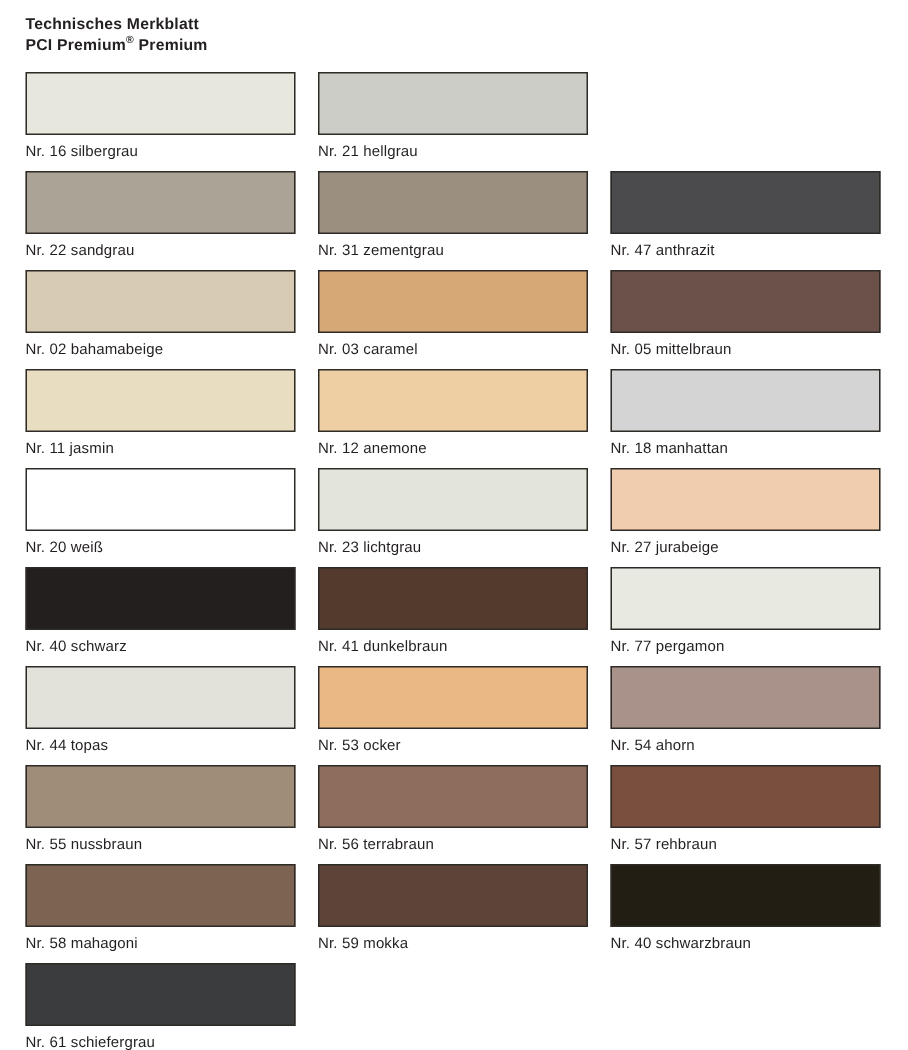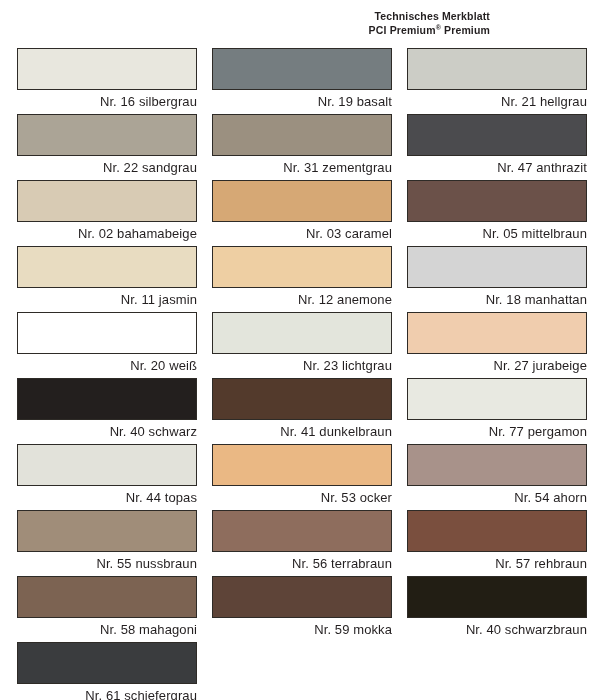--- a/index.html
+++ b/index.html
@@ -13,21 +13,20 @@
     font-family: "Liberation Sans", sans-serif;
     color: #231f20;
     overflow: hidden;
   }
   .page {
     position: relative;
     width: 490px;
     height: 700px;
     box-sizing: border-box;
     padding: 9px 0 0 17px;
-    text-align: right;
   }
   .doc-header {
     font-size: 10.5px;
     font-weight: bold;
     line-height: 14px;
     letter-spacing: 0.15px;
     color: #231f20;
   }
   .doc-header .line2 {
     margin-top: 0px;
@@ -52,21 +51,21 @@
   .swatch-cell.empty {
     visibility: hidden;
   }
   .swatch-chip {
     width: 180px;
     height: 42px;
     box-sizing: border-box;
     border: 1px solid #2e2b27;
   }
   .swatch-label {
-    font-size: 13px;
+    font-size: 10px;
     line-height: 11px;
     margin-top: 6px;
     color: #231f20;
     letter-spacing: 0.1px;
     white-space: nowrap;
   }
 </style>
 </head>
 <body>
 
@@ -77,24 +76,20 @@
     <div class="line2"><span>PCI Premium</span><sup>®</sup><span> Premium</span></div>
   </div>
 
   <div class="swatch-grid" id="swatch-grid">
       <div class="swatch-row">
         <div class="swatch-cell">
           <div class="swatch-chip" style="background: rgb(232, 231, 222);"></div>
           <div class="swatch-label">Nr. 16 silbergrau</div>
         </div>
         <div class="swatch-cell">
-          <div class="swatch-chip" style="background: rgb(117, 125, 128);"></div>
-          <div class="swatch-label">Nr. 19 basalt</div>
-        </div>
-        <div class="swatch-cell">
           <div class="swatch-chip" style="background: rgb(204, 205, 198);"></div>
           <div class="swatch-label">Nr. 21 hellgrau</div>
         </div>
       </div>
       <div class="swatch-row">
         <div class="swatch-cell">
           <div class="swatch-chip" style="background: rgb(171, 164, 150);"></div>
           <div class="swatch-label">Nr. 22 sandgrau</div>
         </div>
         <div class="swatch-cell">

